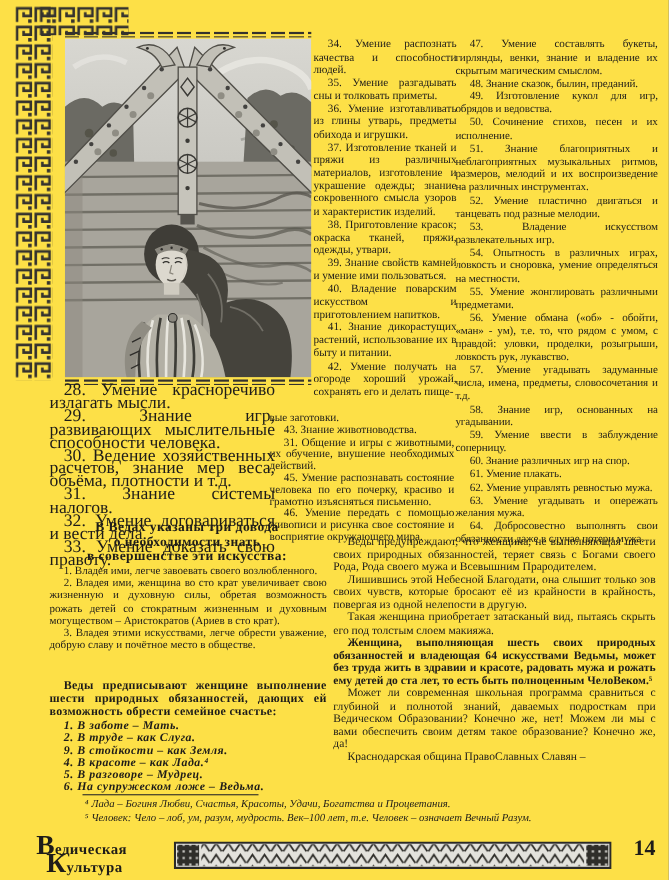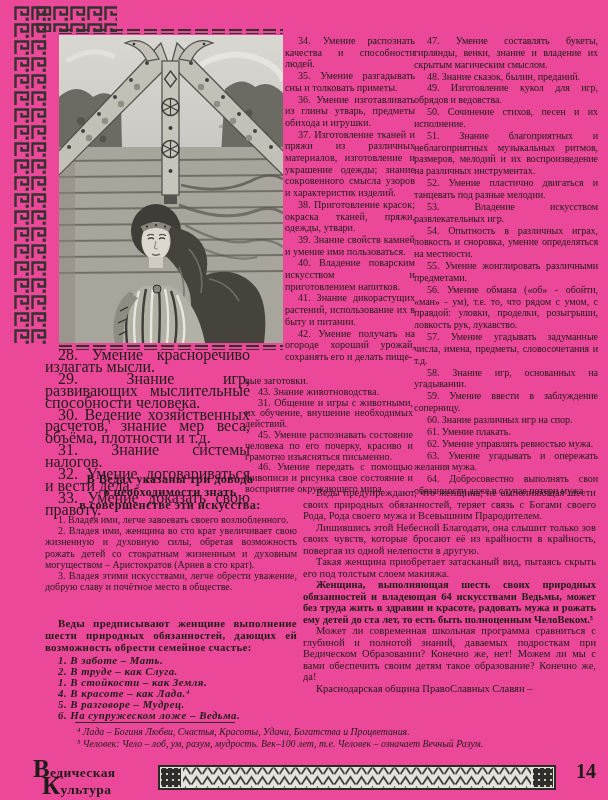--- a/index.html
+++ b/index.html
@@ -1,18 +1,18 @@
 <!DOCTYPE html>
 <html lang="ru"><head>
 <meta charset="utf-8">
 <style>
   html,body{margin:0;padding:0;background:#888;}
   .page{
     position:relative;width:608px;height:800px;margin:0 auto;
-    background:#ec4899;overflow:hidden;
+    background:#fde047;overflow:hidden;
     font-family:"Liberation Serif","DejaVu Serif",serif;
     color:#1e1c19;
   }
   .abs{position:absolute;}
   .txt{position:absolute;text-align:justify;}
   .txt p{margin:0;text-indent:13px;}
   
   #border-left{left:13px;top:5px;width:36px;height:341px;}
   #border-top{left:35px;top:5px;width:82px;height:28px;}
   
@@ -262,21 +262,21 @@
     <p>1. Владея ими, легче завоевать своего возлюбленного.</p>
     <p>2. Владея ими, женщина во сто крат увеличивает свою жизненную и духовную силы, обретая возможность рожать детей со стократным жизненным и духовным могуществом – Аристократов (Ариев в сто крат).</p>
     <p>3. Владея этими искусствами, легче обрести уважение, добрую славу и почётное место в обществе.</p>
   </div>
   <div class="abs" id="veda-prescribe">
     <p>Веды предписывают женщине выполнение шести природных обязанностей, дающих ей возможность обрести семейное счастье:</p>
   </div>
   <div class="abs" id="veda-duties">
     <p>1. В заботе – Мать.</p>
     <p>2. В труде – как Слуга.</p>
-    <p>1. В стойкости – как Земля.</p>
+    <p>9. В стойкости – как Земля.</p>
     <p>4. В красоте – как Лада.⁴</p>
     <p>5. В разговоре – Мудрец.</p>
     <p>6. На супружеском ложе – Ведьма.</p>
   </div>
 
   <div class="txt" id="right-paragraphs">
     <p>Веды предупреждают, что женщина, не выполняющая шести своих природных обязанностей, теряет связь с Богами своего Рода, Рода своего мужа и Всевышним Прародителем.</p>
     <p>Лишившись этой Небесной Благодати, она слышит только зов своих чувств, которые бросают её из крайности в крайность, повергая из одной нелепости в другую.</p>
     <p>Такая женщина приобретает затасканый вид, пытаясь скрыть его под толстым слоем макияжа.</p>
     <p class="bold">Женщина, выполняющая шесть своих природных обязанностей и владеющая 64 искусствами Ведьмы, может без труда жить в здравии и красоте, радовать мужа и рожать ему детей до ста лет, то есть быть полноценным ЧелоВеком.⁵</p>

